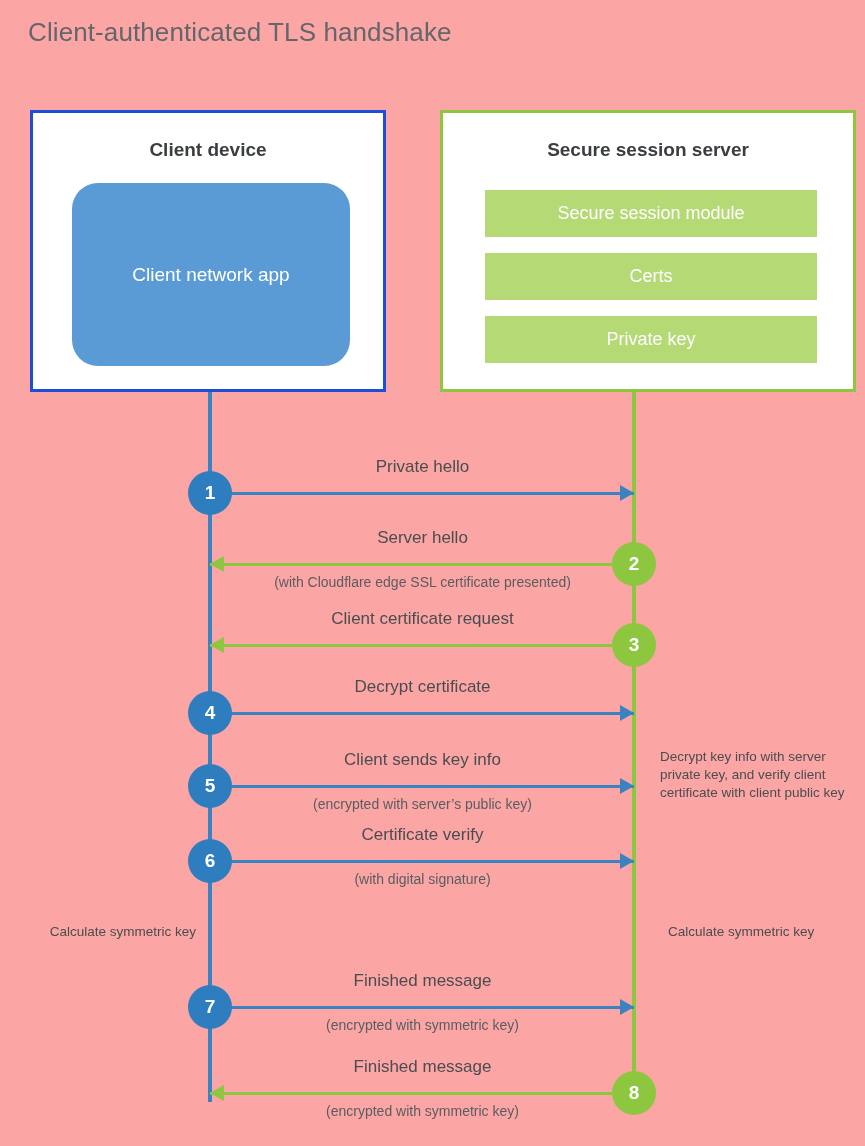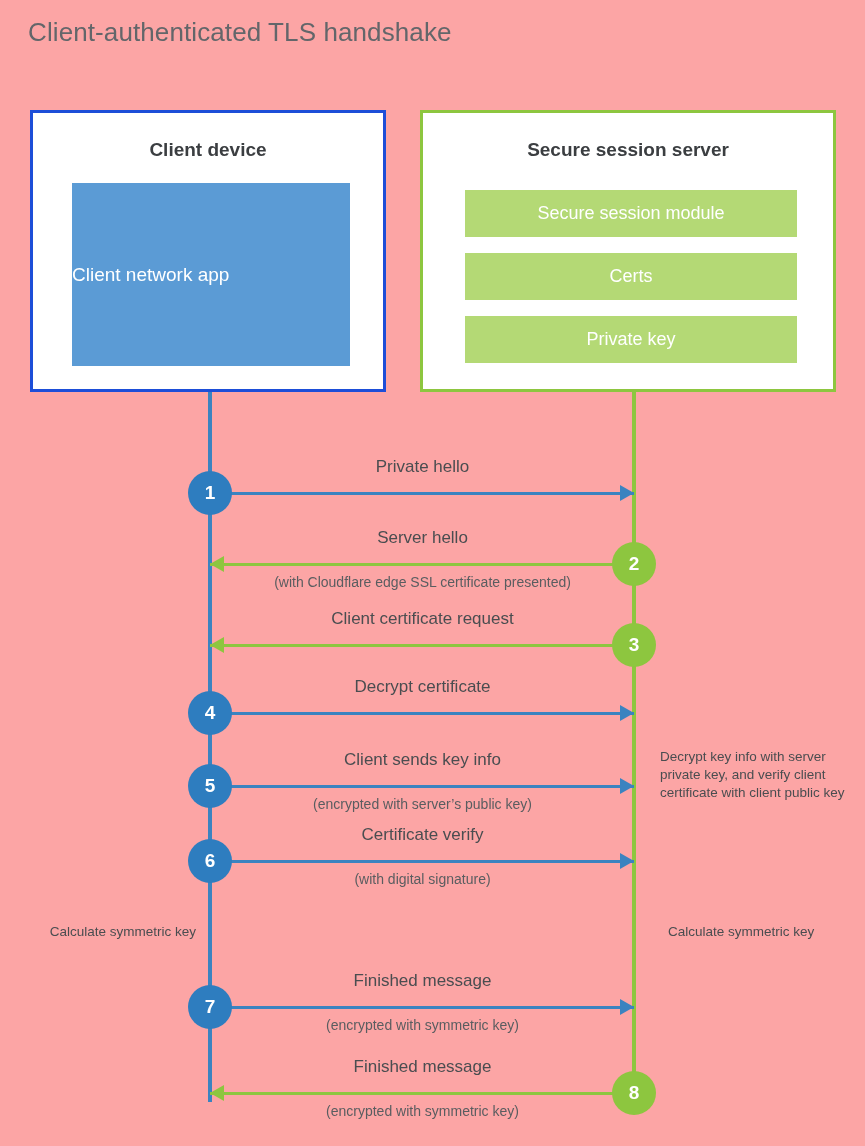--- a/index.html
+++ b/index.html
@@ -38,21 +38,21 @@
     box-sizing: border-box;
   }
   #client-box {
     left: 30px;
     top: 110px;
     width: 356px;
     height: 282px;
     border: 3px solid #1d4ed8;
   }
   #server-box {
-    left: 420px;
+    left: 440px;
     top: 110px;
     width: 416px;
     height: 282px;
     border: 3px solid #8dc63f;
   }
   .entity-title {
     position: absolute;
     left: 0;
     right: 0;
     top: 26px;
@@ -63,20 +63,22 @@
   }
   #client-app {
     position: absolute;
     left: 39px;
     top: 70px;
     width: 278px;
     height: 183px;
     background: #5b9bd5;
     display: flex;
     align-items: center;
+    justify-content: center;
+    border-radius: 26px;
   }
   #client-app .app-label {
     color: #ffffff;
     font-size: 19px;
     line-height: 27px;
     text-align: center;
     font-weight: 400;
   }
   .server-bar {
     position: absolute;

